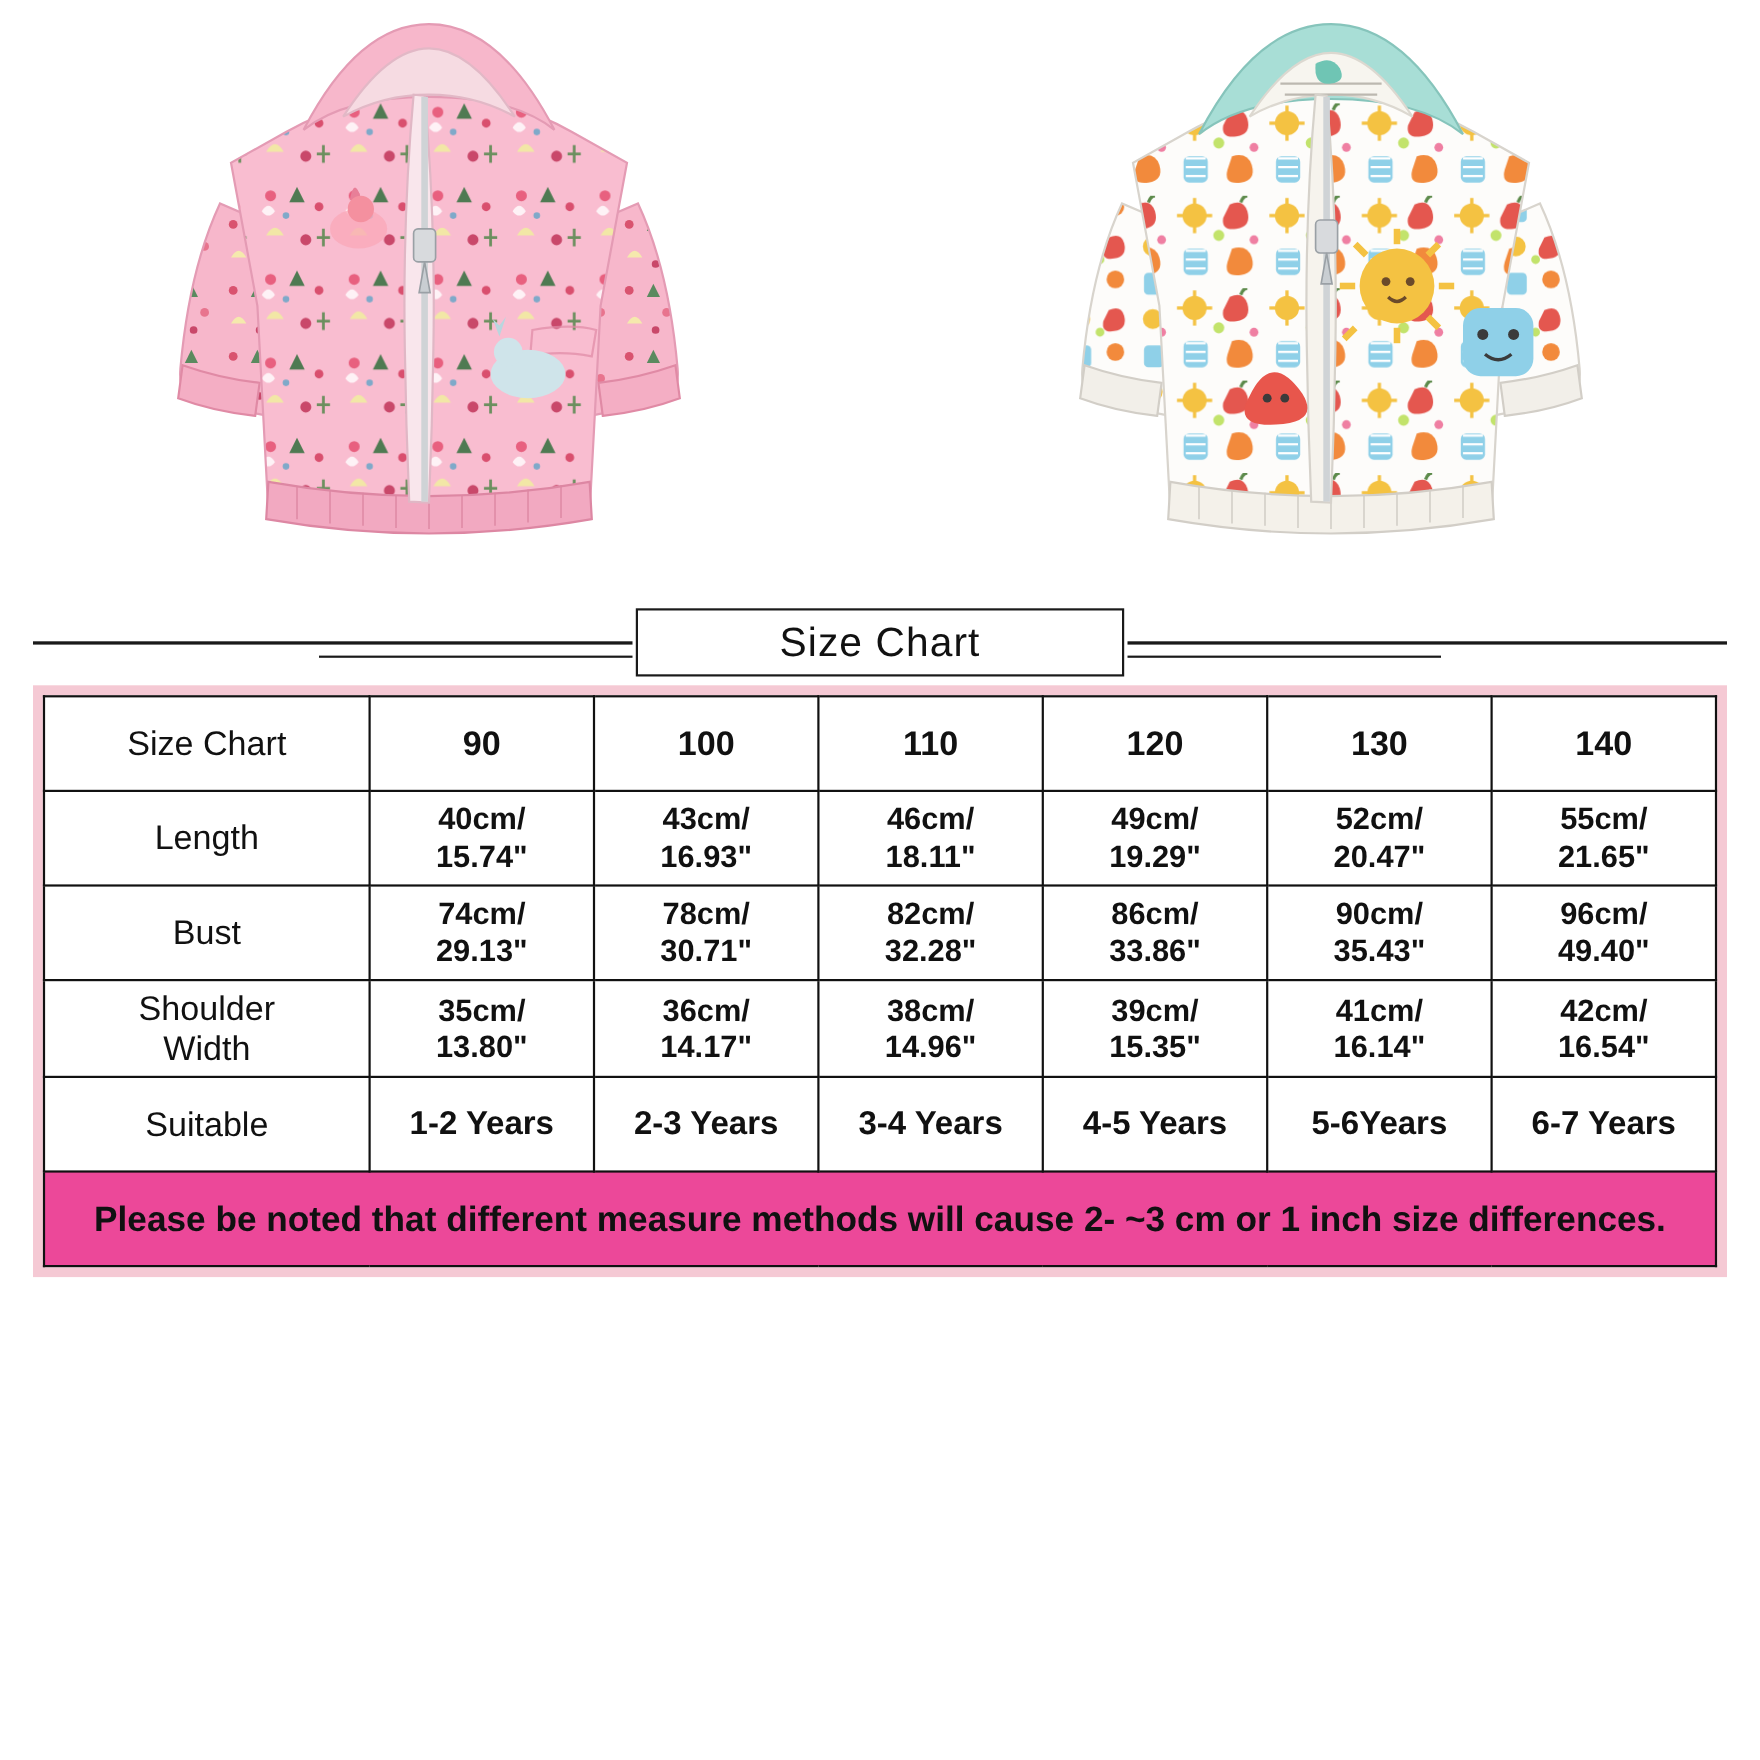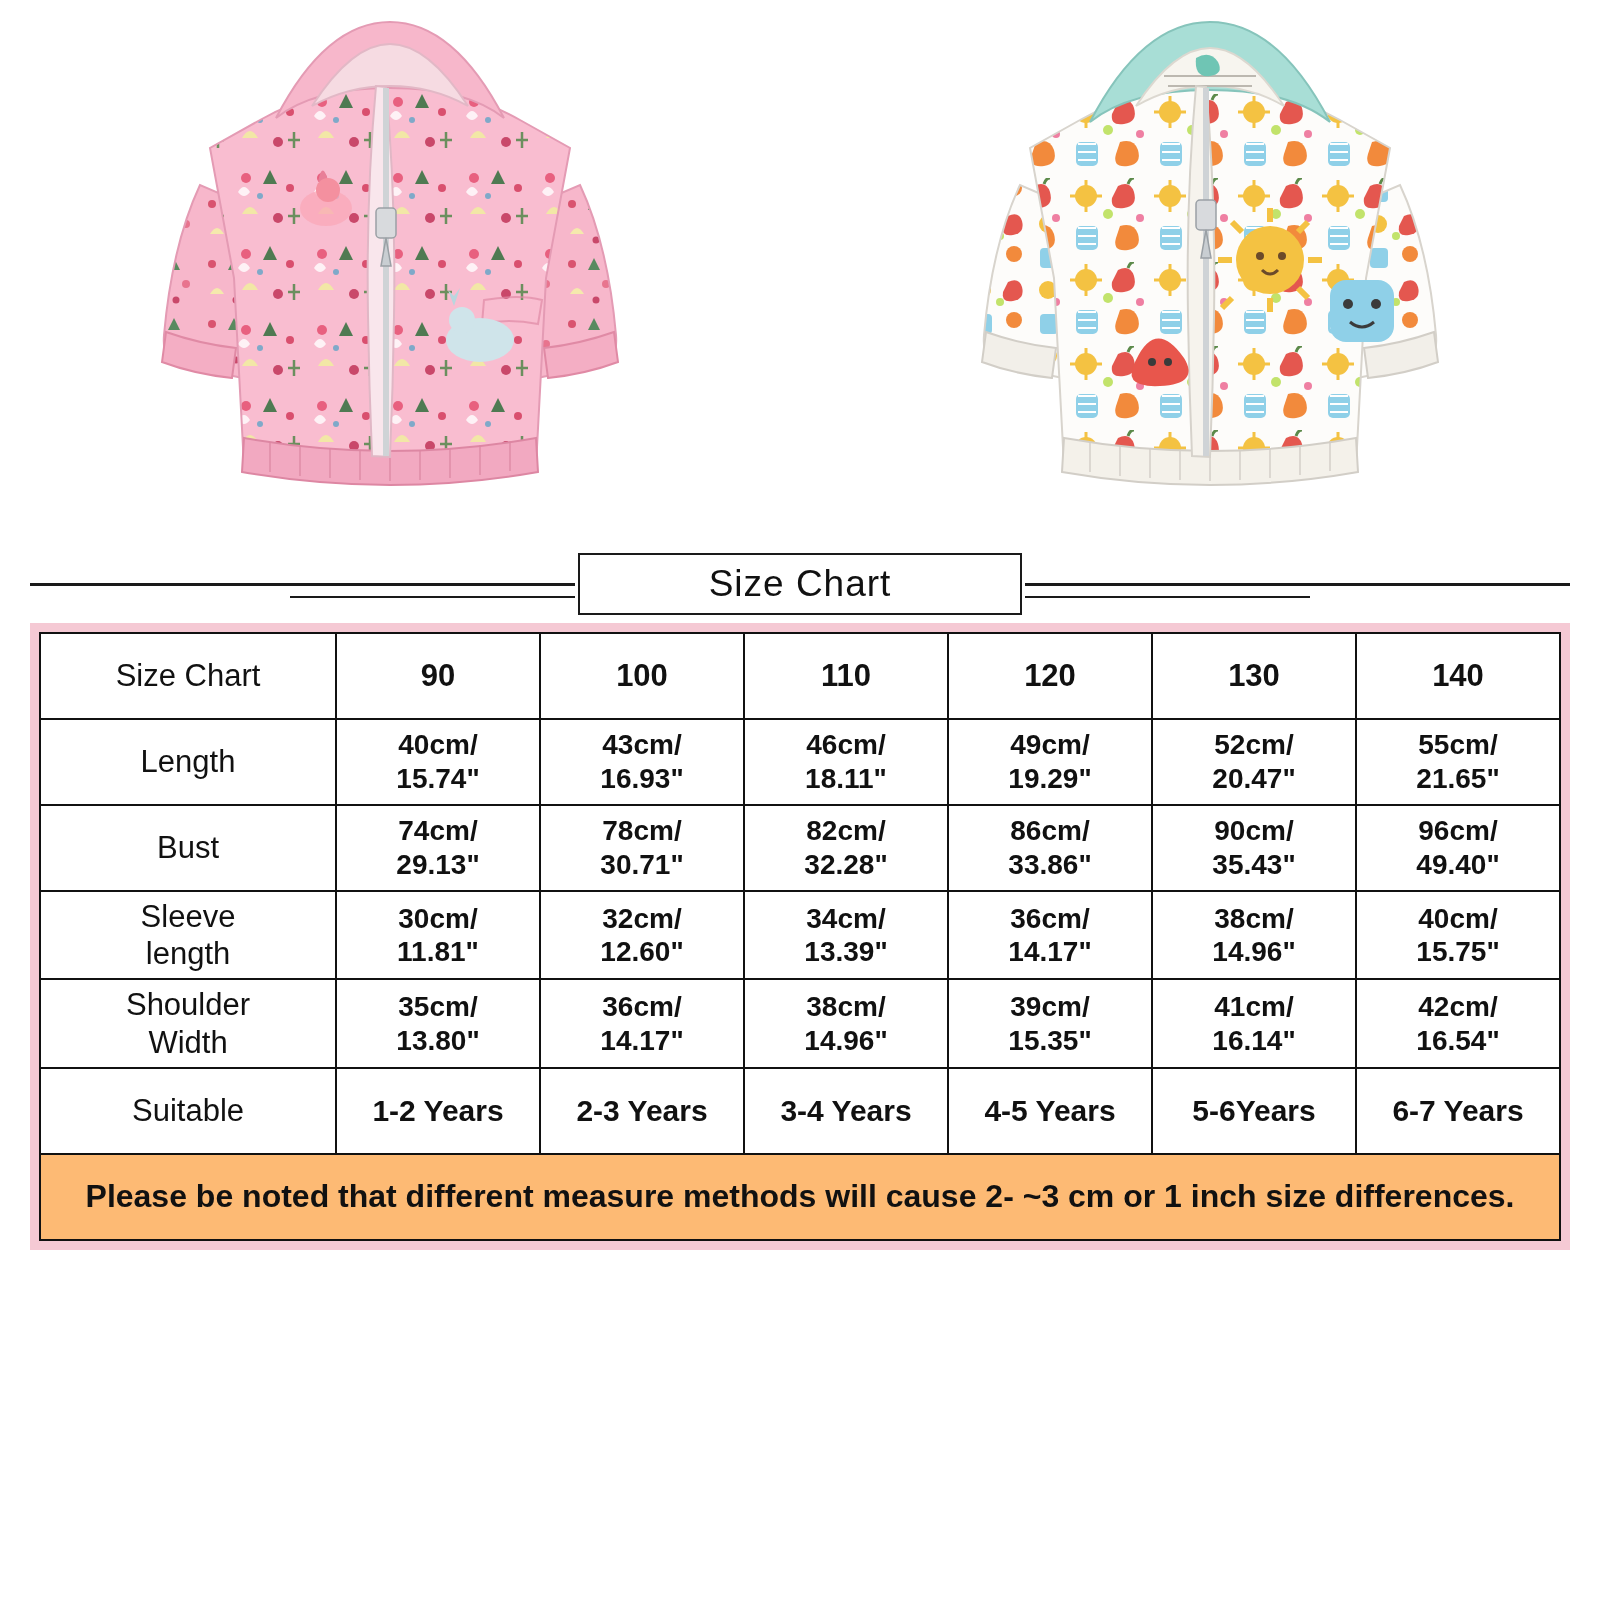--- a/index.html
+++ b/index.html
@@ -110,21 +110,21 @@
     font-weight: bold;
     line-height: 1.2;
     white-space: pre-line;
   }
   .cell.suit {
     font-size: 30px;
     white-space: nowrap;
   }
   .note-row td {
     border: none;
-    background: #fdba74;
+    background: #ec4899;
     padding: 18px 20px 22px 20px;
   }
   .note {
     font-size: 32px;
     font-weight: bold;
     text-align: center;
     line-height: 1.3;
     color: #111111;
   }
 </style>
@@ -342,36 +342,20 @@
           <td class="cell" style="white-space: pre-line;">82cm/
 32.28"</td>
           <td class="cell" style="white-space: pre-line;">86cm/
 33.86"</td>
           <td class="cell" style="white-space: pre-line;">90cm/
 35.43"</td>
           <td class="cell" style="white-space: pre-line;">96cm/
 49.40"</td>
         </tr>
 
-        <tr>
-          <td class="rowlabel cell" style="font-weight: normal; font-size: 31px; white-space: pre-line;">Sleeve
-length</td>
-          <td class="cell" style="white-space: pre-line;">30cm/
-11.81"</td>
-          <td class="cell" style="white-space: pre-line;">32cm/
-12.60"</td>
-          <td class="cell" style="white-space: pre-line;">34cm/
-13.39"</td>
-          <td class="cell" style="white-space: pre-line;">36cm/
-14.17"</td>
-          <td class="cell" style="white-space: pre-line;">38cm/
-14.96"</td>
-          <td class="cell" style="white-space: pre-line;">40cm/
-15.75"</td>
-        </tr>
 
         <tr>
           <td class="rowlabel cell" style="font-weight: normal; font-size: 31px; white-space: pre-line;">Shoulder
 Width</td>
           <td class="cell" style="white-space: pre-line;">35cm/
 13.80"</td>
           <td class="cell" style="white-space: pre-line;">36cm/
 14.17"</td>
           <td class="cell" style="white-space: pre-line;">38cm/
 14.96"</td>

